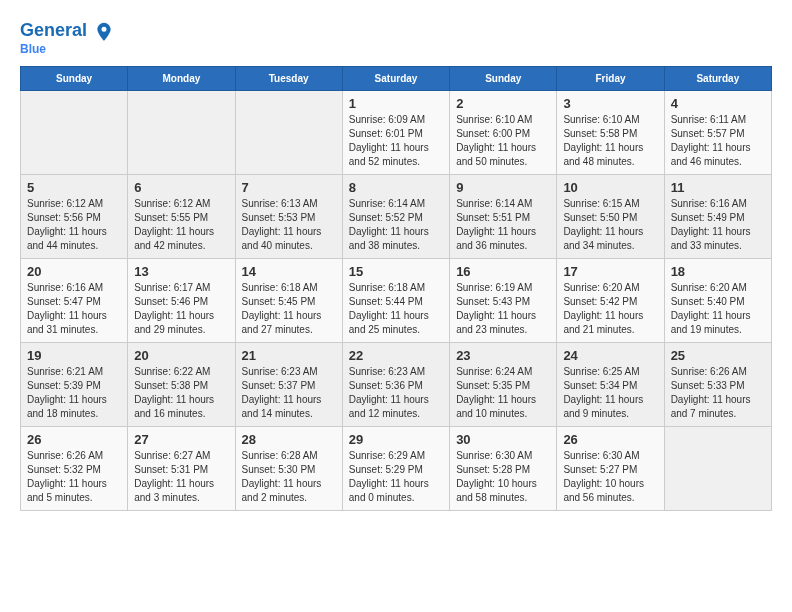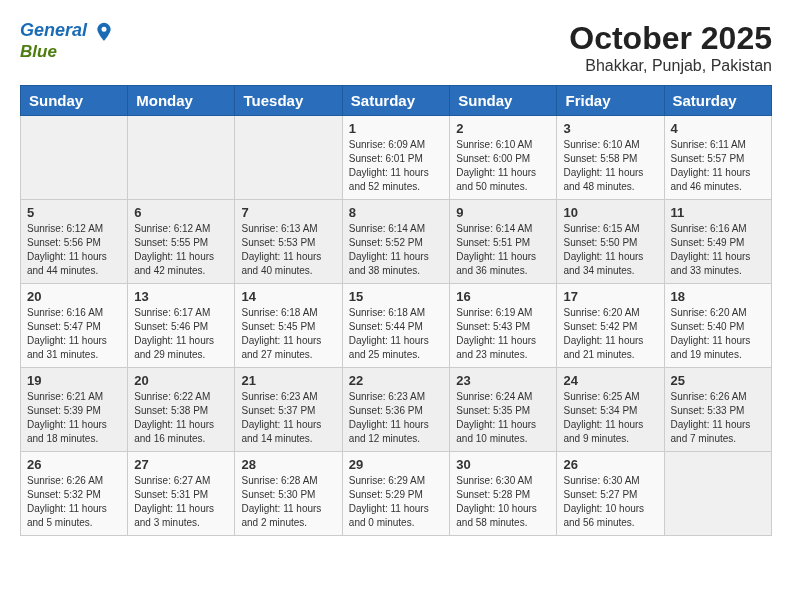--- a/index.html
+++ b/index.html
@@ -18,21 +18,20 @@
     }
     .logo {
       display: flex;
       align-items: center;
     }
     .logo-text {
       font-size: 18px;
       font-weight: bold;
       color: #333;
       line-height: 1.2;
-      font-style: italic;
     }
     .logo-text span {
       color: #1a6bb5;
     }
     .logo-icon {
       width: 20px;
       height: 20px;
       margin-left: 2px;
     }
     .title-section {
@@ -48,23 +47,23 @@
       color: #333;
     }
     .calendar {
       width: 100%;
       border-collapse: collapse;
       border: 1px solid #ccc;
     }
     .calendar th {
       background-color: #2a6ebb;
       color: #fff;
-      text-align: left;
+      text-align: center;
       padding: 6px 8px;
-      font-size: 15px;
+      font-size: 10px;
       border: 1px solid #1e5a9c;
     }
     .calendar td {
       vertical-align: top;
       padding: 5px 6px;
       border: 1px solid #ccc;
       font-size: 11px;
       color: #333;
       width: 108px;
       min-height: 80px;
@@ -96,26 +95,22 @@
 
 <div class="header">
   <div class="logo">
     <div>
       <div class="logo-text">
         <span>General</span>
         <svg class="logo-icon" viewBox="0 0 24 24" fill="#1a6bb5" xmlns="http://www.w3.org/2000/svg" style="display:inline-block;vertical-align:middle;">
           <path d="M12 2C8 2 4 6 4 10c0 5 8 14 8 14s8-9 8-14c0-4-4-8-8-8zm0 11a3 3 0 1 1 0-6 3 3 0 0 1 0 6z"></path>
         </svg>
       </div>
-      <div class="logo-text" style="color:#4d7c0f; font-size:17px;">Blue</div>
+      <div class="logo-text" style="color:#3b82f6; font-size:12px;">Blue</div>
     </div>
-  </div>
-  <div class="title-section">
-    <div class="month-title">October 2025</div>
-    <div class="location-title">Bhakkar, Punjab, Pakistan</div>
   </div>
 </div>
 
 <table class="calendar">
   <thead>
     <tr>
     <th>Sunday</th>
         <th>Monday</th>
         <th>Tuesday</th>
         <th>Saturday</th>

